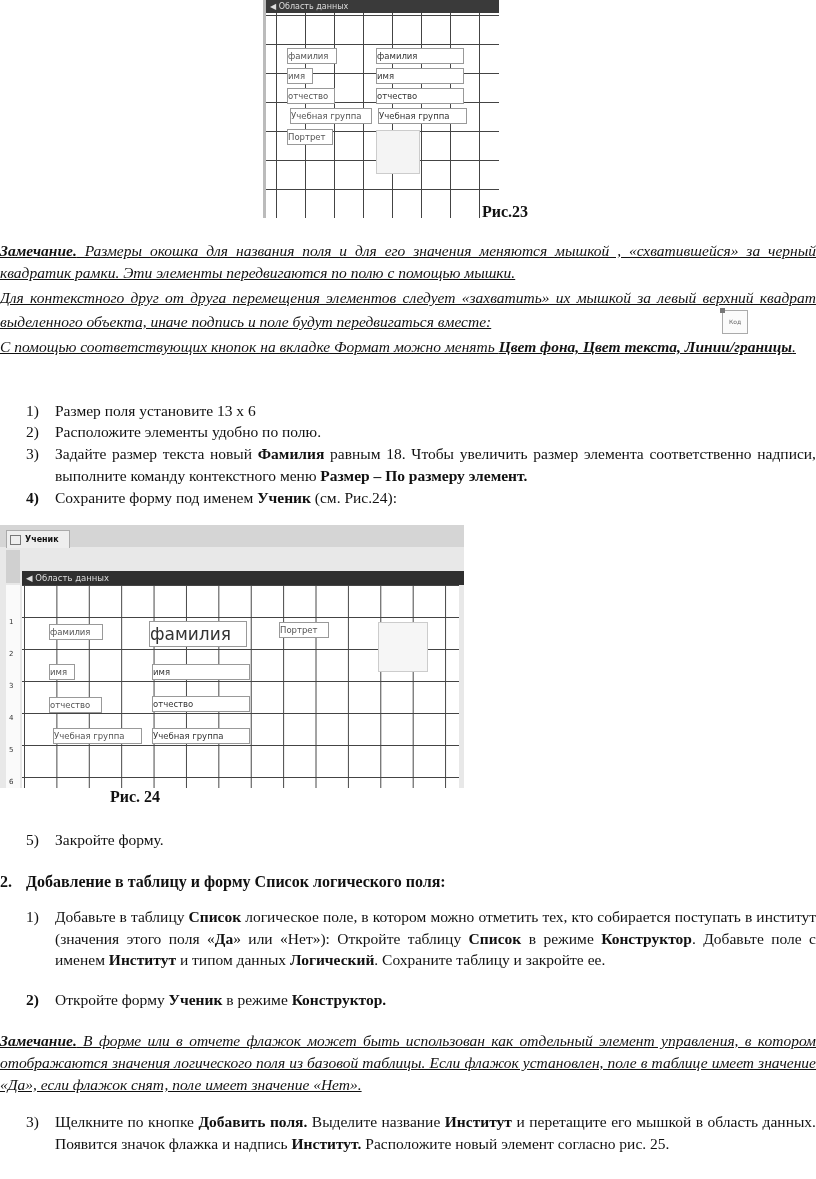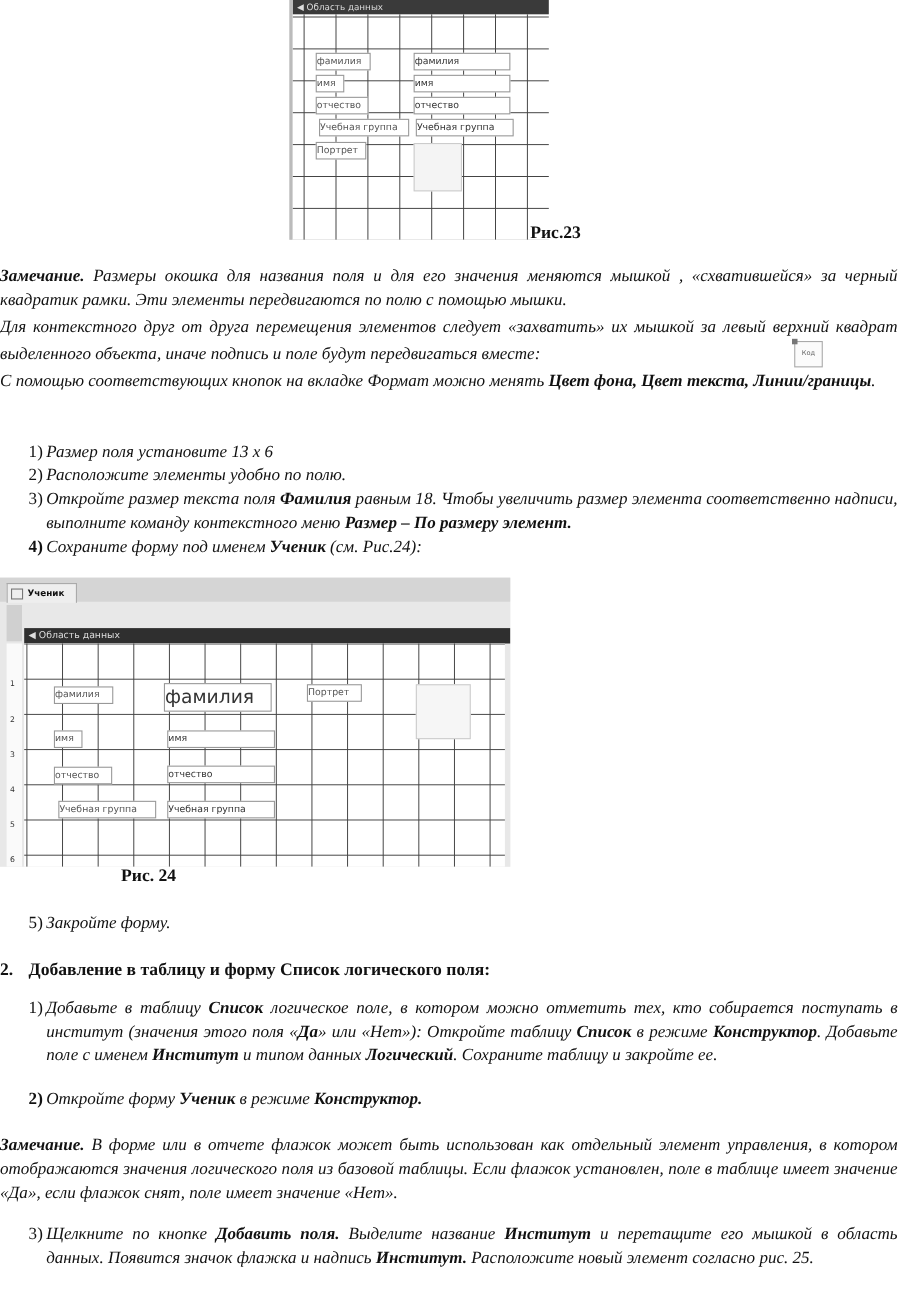--- a/index.html
+++ b/index.html
@@ -1,24 +1,24 @@
 <!DOCTYPE html>
 <html><head>
 <meta charset="utf-8">
 <style>
   html, body { margin:0; padding:0; background:#fff; }
   body { width:816px; height:1179px; position:relative; overflow:hidden;
          font-family:"Liberation Serif", serif; color:#111; font-size:15.5px; }
   .abs { position:absolute; }
   .para { position:absolute; left:0; width:816px; line-height:22px; text-align:justify; }
-  .ital { font-style:italic; }
+  .ital { font-style:italic;text-decoration:underline; }
   b { font-weight:bold; }
   .li { position:absolute; left:26px; width:790px; line-height:21.5px; }
   .li .num { position:absolute; left:0; top:0; width:28px; }
-  .li .txt { display:block; margin-left:16px; text-align:justify;font-style:italic; }
+  .li .txt { display:block; margin-left:29px; text-align:justify; }
 
   
   .fig23 { position:absolute; left:263px; top:0; width:233px; height:218px;
            background:#fff; border-left:3px solid #bbb; overflow:hidden; }
   .fig-header { position:absolute; left:0; top:0; right:0; height:13px; background:#3a3a3a;
                 color:#ddd; font-family:"DejaVu Sans", sans-serif; font-size:8px; line-height:13px; padding-left:4px; }
   .grid { position:absolute; background-image:
             linear-gradient(to right, #444 1px, transparent 1px),
             linear-gradient(to bottom, #444 1px, transparent 1px); }
   .ctl { position:absolute; background:#fff; border:1px solid #999;
@@ -80,21 +80,21 @@
 <div class="li" style="top:400px;">
   <span class="num">1)</span>
   <span class="txt">Размер поля установите 13 х 6</span>
 </div>
 <div class="li" style="top:421px;">
   <span class="num">2)</span>
   <span class="txt">Расположите элементы удобно по полю.</span>
 </div>
 <div class="li" style="top:443px;">
   <span class="num">3)</span>
-  <span class="txt"><span>Откройте размер текста поля </span><b>Фамилия</b><span> равным 18. Чтобы увеличить  размер элемента соответственно надписи, выполните команду контекстного меню </span><b>Размер – По размеру элемент.</b></span>
+  <span class="txt"><span>Задайте размер текста новый </span><b>Фамилия</b><span> равным 18. Чтобы увеличить  размер элемента соответственно надписи, выполните команду контекстного меню </span><b>Размер – По размеру элемент.</b></span>
 </div>
 <div class="li" style="top:487px;">
   <b class="num">4)</b>
   <span class="txt"><span>Сохраните форму под именем </span><b>Ученик</b><span> (см. Рис.24):</span></span>
 </div>
 
 <div class="fig24">
   <div class="tabbar">
     <div class="tab">
       <span class="ico"></span><span>Ученик</span>

